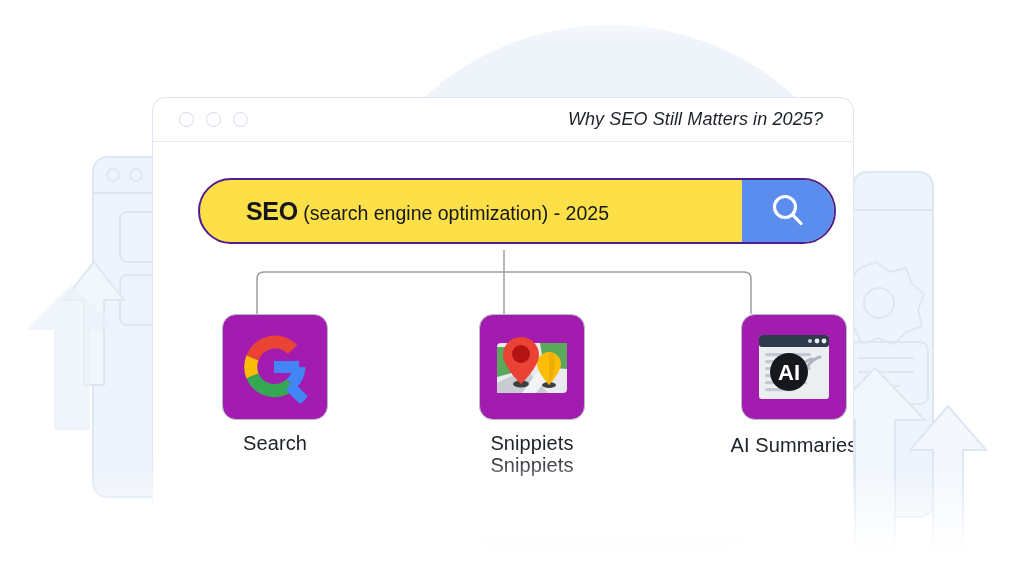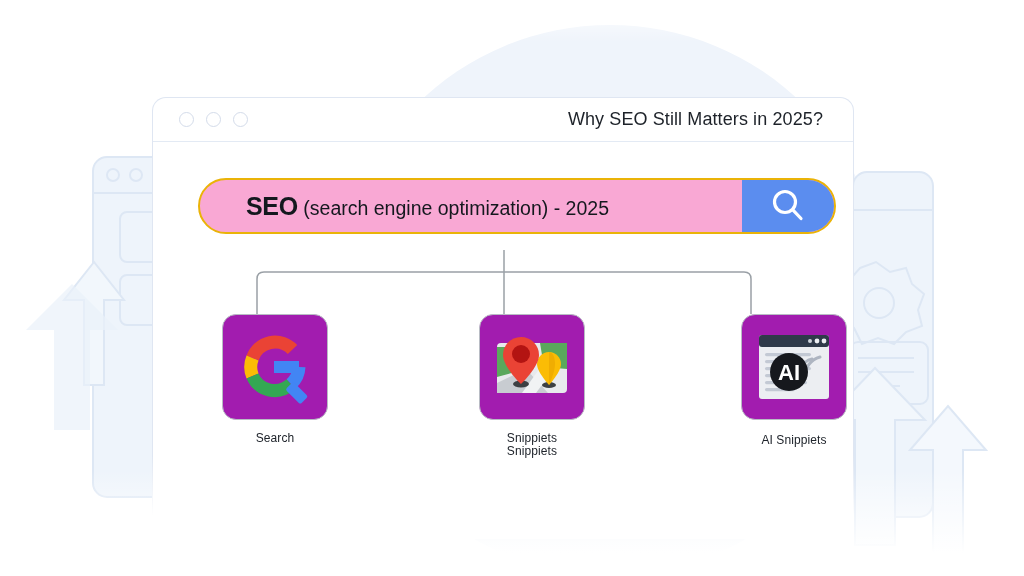--- a/index.html
+++ b/index.html
@@ -34,30 +34,30 @@
   }
   .titlebar{
     position:absolute;left:0;top:0;width:100%;height:44px;
     border-bottom:1.4px solid #e3eaf4;
     box-sizing:border-box;
   }
   .dots{position:absolute;left:26px;top:14px;display:flex;gap:12px;}
   .dot{width:15px;height:15px;border-radius:50%;border:1.6px solid #d4dcea;box-sizing:border-box;background:transparent;}
   .win-title{
     position:absolute;right:30px;top:11px;
-    font-size:18px;color:#1d2229;letter-spacing:.1px;white-space:nowrap;
+    font-size:18px;color:#1d2229;letter-spacing:.1px;white-space:nowrap;font-style:italic;
   }
 
   
   .searchbar{
     position:absolute;left:45px;top:80px;
-    width:638px;height:56px;
-    border:2px solid #eab308;
+    width:638px;height:66px;
+    border:2px solid #4c1d95;
     border-radius:34px;
-    background:#f9a8d4;
+    background:#fde047;
     box-sizing:border-box;
     display:flex;align-items:center;
     overflow:hidden;
   }
   .search-text{
     flex:1;padding-left:46px;white-space:nowrap;overflow:hidden;
     color:#14181e;font-size:21px;
   }
   .search-text .kw{font-weight:bold;font-size:25px;letter-spacing:-.3px;}
   .search-text .rest{font-size:19.5px;}
@@ -78,21 +78,21 @@
     width:106px;height:106px;margin:0 auto;
     border:1.5px solid #b8bcc4;
     border-radius:14px;
     background:#a21caf;
     box-sizing:border-box;
     display:flex;align-items:center;justify-content:center;
     overflow:hidden;
   }
   .node-label{
     margin-top:12px;
-    font-size:12px;color:#20252c;line-height:1.12;letter-spacing:.1px;
+    font-size:20px;color:#20252c;line-height:1.12;letter-spacing:.1px;
   }
   #node-search{left:47px;top:216px;}
   #node-snippets{left:304px;top:216px;}
   #node-ai{left:566px;top:216px;}
   #node-ai .node-label{margin-top:14px;}
 </style>
 </head>
 <body>
 
 <div id="stage">
@@ -250,20 +250,20 @@
 
           <g fill="none" stroke="#aeb5c1" stroke-width="3" stroke-linecap="round">
             <path d="M50 44 A12 12 0 0 1 60 34"></path>
             <path d="M53 52 A20 20 0 0 1 68 32"></path>
           </g>
 
           <circle cx="37" cy="47" r="19" fill="#16181d"></circle>
           <text x="37" y="55" text-anchor="middle" font-family="Liberation Sans, sans-serif" font-size="22" font-weight="bold" fill="#ffffff">AI</text>
         </svg>
       </div>
-      <div class="node-label">AI Snippiets</div>
+      <div class="node-label">AI Summaries</div>
     </div>
 
   </div>
 
   <div class="window-fade"></div>
 
 </div>
 
 </body></html>

